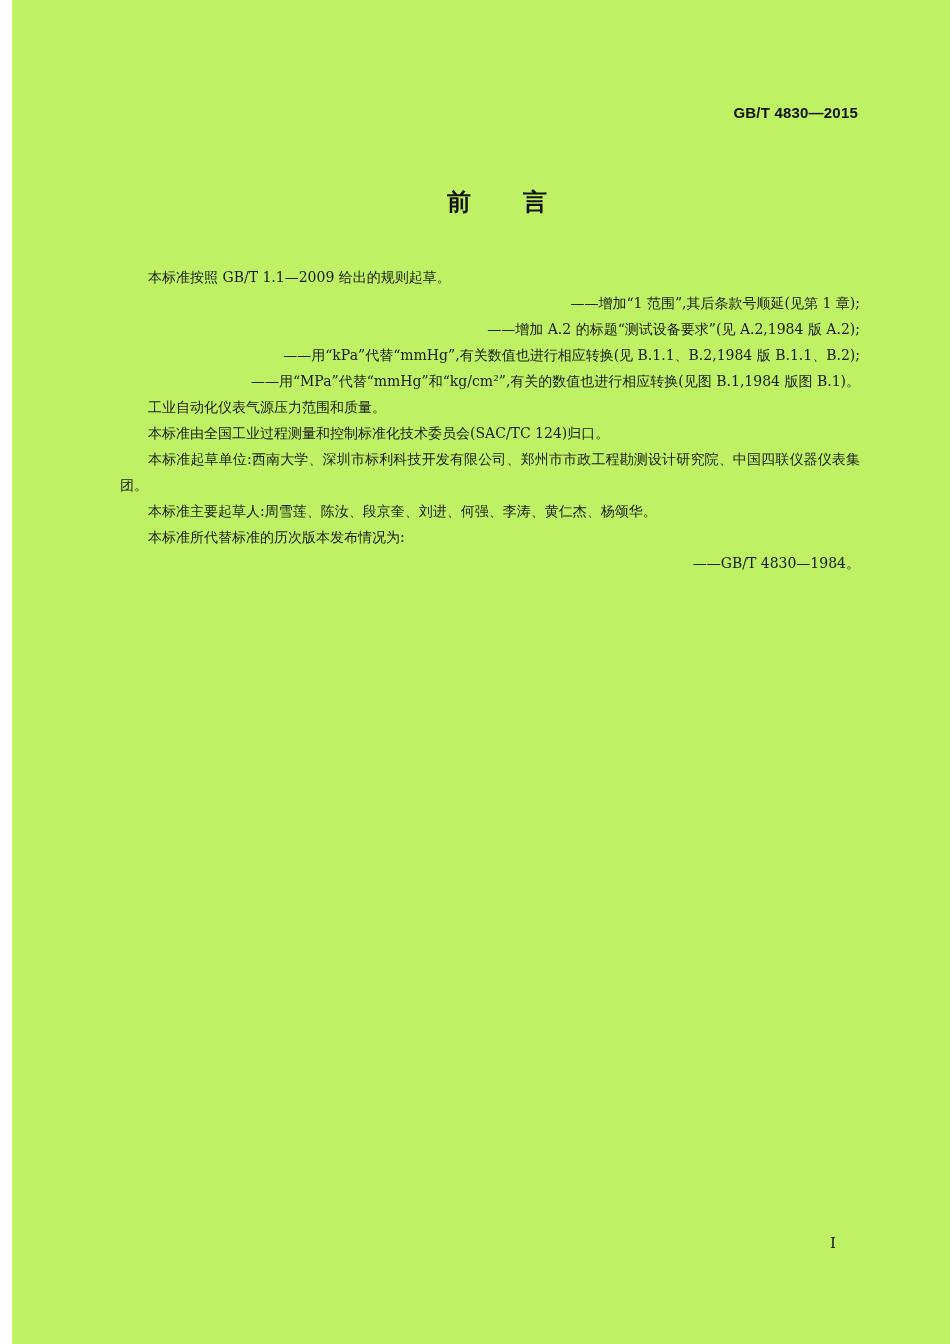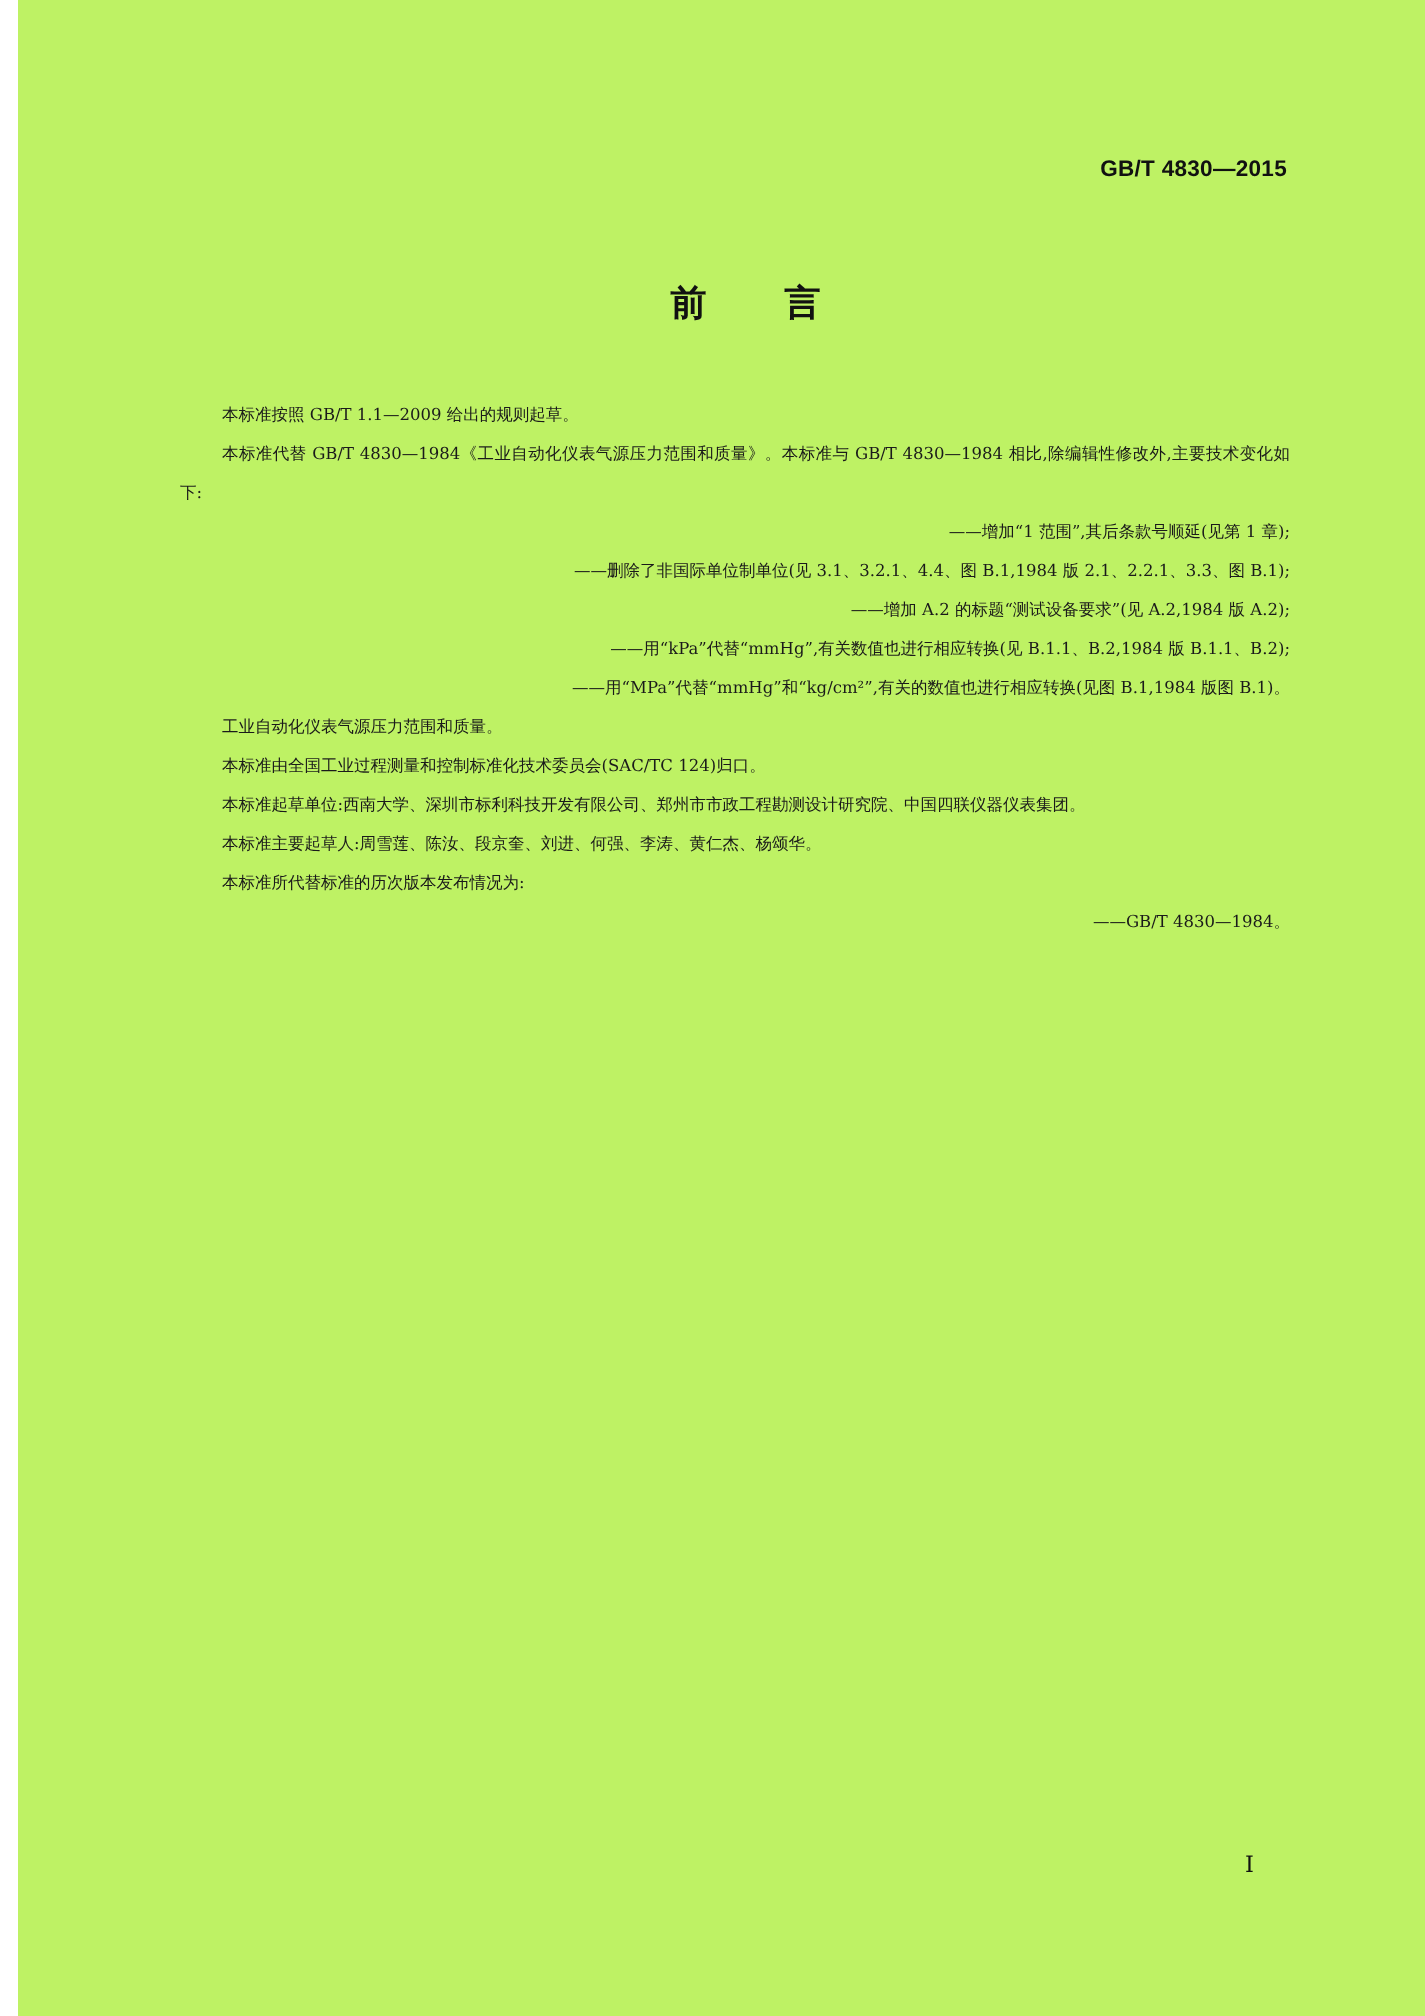--- a/index.html
+++ b/index.html
@@ -41,21 +41,21 @@
       font-size: 24px;
       letter-spacing: 52px;
       padding-left: 72px;
       color: #111;
     }
     .body {
       position: absolute;
       left: 108px;
       width: 740px;
       top: 264px;
-      font-size: 11px;
+      font-size: 14px;
       line-height: 26px;
       color: #1a1a1a;
     }
     .para {
       text-indent: 28px;
       margin: 0;
       text-align: justify;
       white-space: normal;
     }
     .item {
@@ -77,25 +77,23 @@
 <body>
 
 <div class="page">
 
   <div class="header-code">GB/T 4830—2015</div>
 
   <div class="title">前言</div>
 
   <div class="body">
     <p class="para">本标准按照 GB/T 1.1—2009 给出的规则起草。</p>
-    <p class="para">本标准代替 GB/T 4830—1984《工业自动化仪表气源压力范围和质量》。本标准与 GB/T 4830—1984 相比,除编辑性修改外,主要技术变化如下:</p>
 
     <div>
       <p class="item">——增加“1 范围”,其后条款号顺延(见第 1 章);</p>
-      <p class="item">——删除了非国际单位制单位(见 3.1、3.2.1、4.4、图 B.1,1984 版 2.1、2.2.1、3.3、图 B.1);</p>
       <p class="item">——增加 A.2 的标题“测试设备要求”(见 A.2,1984 版 A.2);</p>
       <p class="item">——用“kPa”代替“mmHg”,有关数值也进行相应转换(见 B.1.1、B.2,1984 版 B.1.1、B.2);</p>
       <p class="item">——用“MPa”代替“mmHg”和“kg/cm²”,有关的数值也进行相应转换(见图 B.1,1984 版图 B.1)。</p>
     </div>
 
     <p class="para">工业自动化仪表气源压力范围和质量。</p>
     <p class="para">本标准由全国工业过程测量和控制标准化技术委员会(SAC/TC 124)归口。</p>
     <p class="para">本标准起草单位:西南大学、深圳市标利科技开发有限公司、郑州市市政工程勘测设计研究院、中国四联仪器仪表集团。</p>
     <p class="para">本标准主要起草人:周雪莲、陈汝、段京奎、刘进、何强、李涛、黄仁杰、杨颂华。</p>
     <p class="para">本标准所代替标准的历次版本发布情况为:</p>

